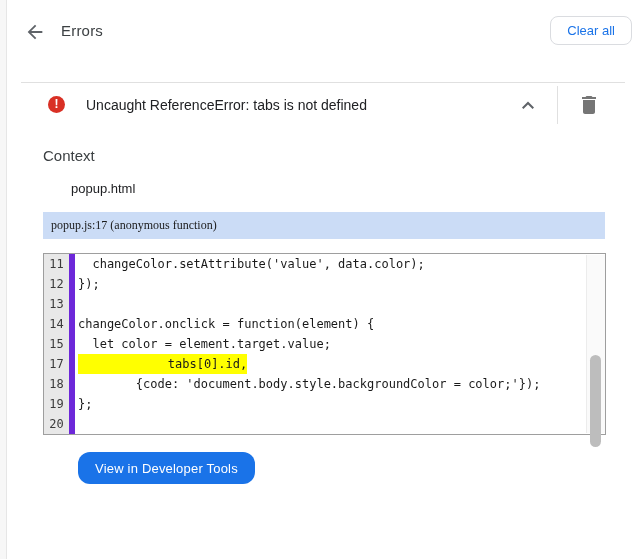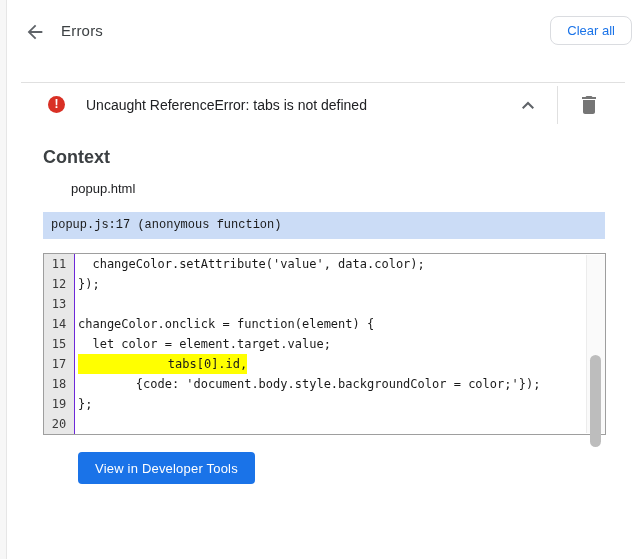--- a/index.html
+++ b/index.html
@@ -63,41 +63,41 @@
     width: 1px; height: 38px; background: #e0e0e0;
   }
   .trash-btn {
     position: absolute; left: 569px; top: 10px;
     width: 24px; height: 24px; border: none; background: transparent;
     color: #757575; cursor: pointer; padding: 0;
   }
 
   
   .details { padding-left: 35px; }
-  .section-label { margin-top: 17px; font-size: 18px; font-weight: 700; color: #3c4043; height: 16px; }
+  .section-label { margin-top: 17px; font-size: 15px; font-weight: 400; color: #3c4043; height: 16px; }
   .context-value { margin-top: 18px; font-size: 13px; color: #202124; height: 16px; padding-left: 28px; }
   .section-label.stack { margin-top: 19px; }
 
   .stack-frame {
     margin-top: 15px; width: 562px; height: 27px;
     background: var(--frame-blue, #cbdcf6);
-    font-family: Liberation Mono, monospace;
+    font-family: Liberation Serif, serif;
     font-size: 12px; color: #1a1a1a;
     line-height: 27px; padding-left: 8px;
     cursor: pointer;
   }
 
   
   .code-box {
     position: relative; margin-top: 14px; width: 563px;
     border: 1px solid #9e9e9e; background: #fff;
   }
   .code-line { display: flex; height: 20px; }
   .gutter {
-    flex: 0 0 31px; background: #e8e8e8; border-right: 1px solid #6d28d9;
+    flex: 0 0 31px; background: #e8e8e8; border-right: 6px solid #6d28d9;
     font-family: "DejaVu Sans Mono", monospace; font-size: 12px; color: #3a3a3a;
     text-align: center; line-height: 20px;
   }
   .code-text {
     flex: 1; white-space: pre; overflow: hidden;
     font-family: "DejaVu Sans Mono", monospace; font-size: 12px; color: #1a1a1a;
     line-height: 20px; padding-left: 3px;
   }
   .hl { background: var(--hl-yellow, #ffff00); display: inline-block; padding-left: 32px; }
   .code-scrollbar {
@@ -107,21 +107,21 @@
   .code-scrollbar .thumb {
     position: absolute; right: 4px; width: 11px;
     top: 100px; height: 92px;
     background: #bdbdbd; border-radius: 6px;
   }
 
   
   .devtools-btn {
     margin: 17px 0 0 35px; height: 32px; padding: 0 17px;
     background: var(--accent, #1a73e8); color: #fff;
-    border: none; border-radius: 4px;
+    border: none; border-radius: 12px;
     font-family: "Liberation Sans", sans-serif;
     font-size: 13px; font-weight: 500; letter-spacing: .2px;
     cursor: pointer;
   }
   svg { display: block; }
 </style>
 </head>
 <body>
 
 <div class="page-left-strip"></div>

